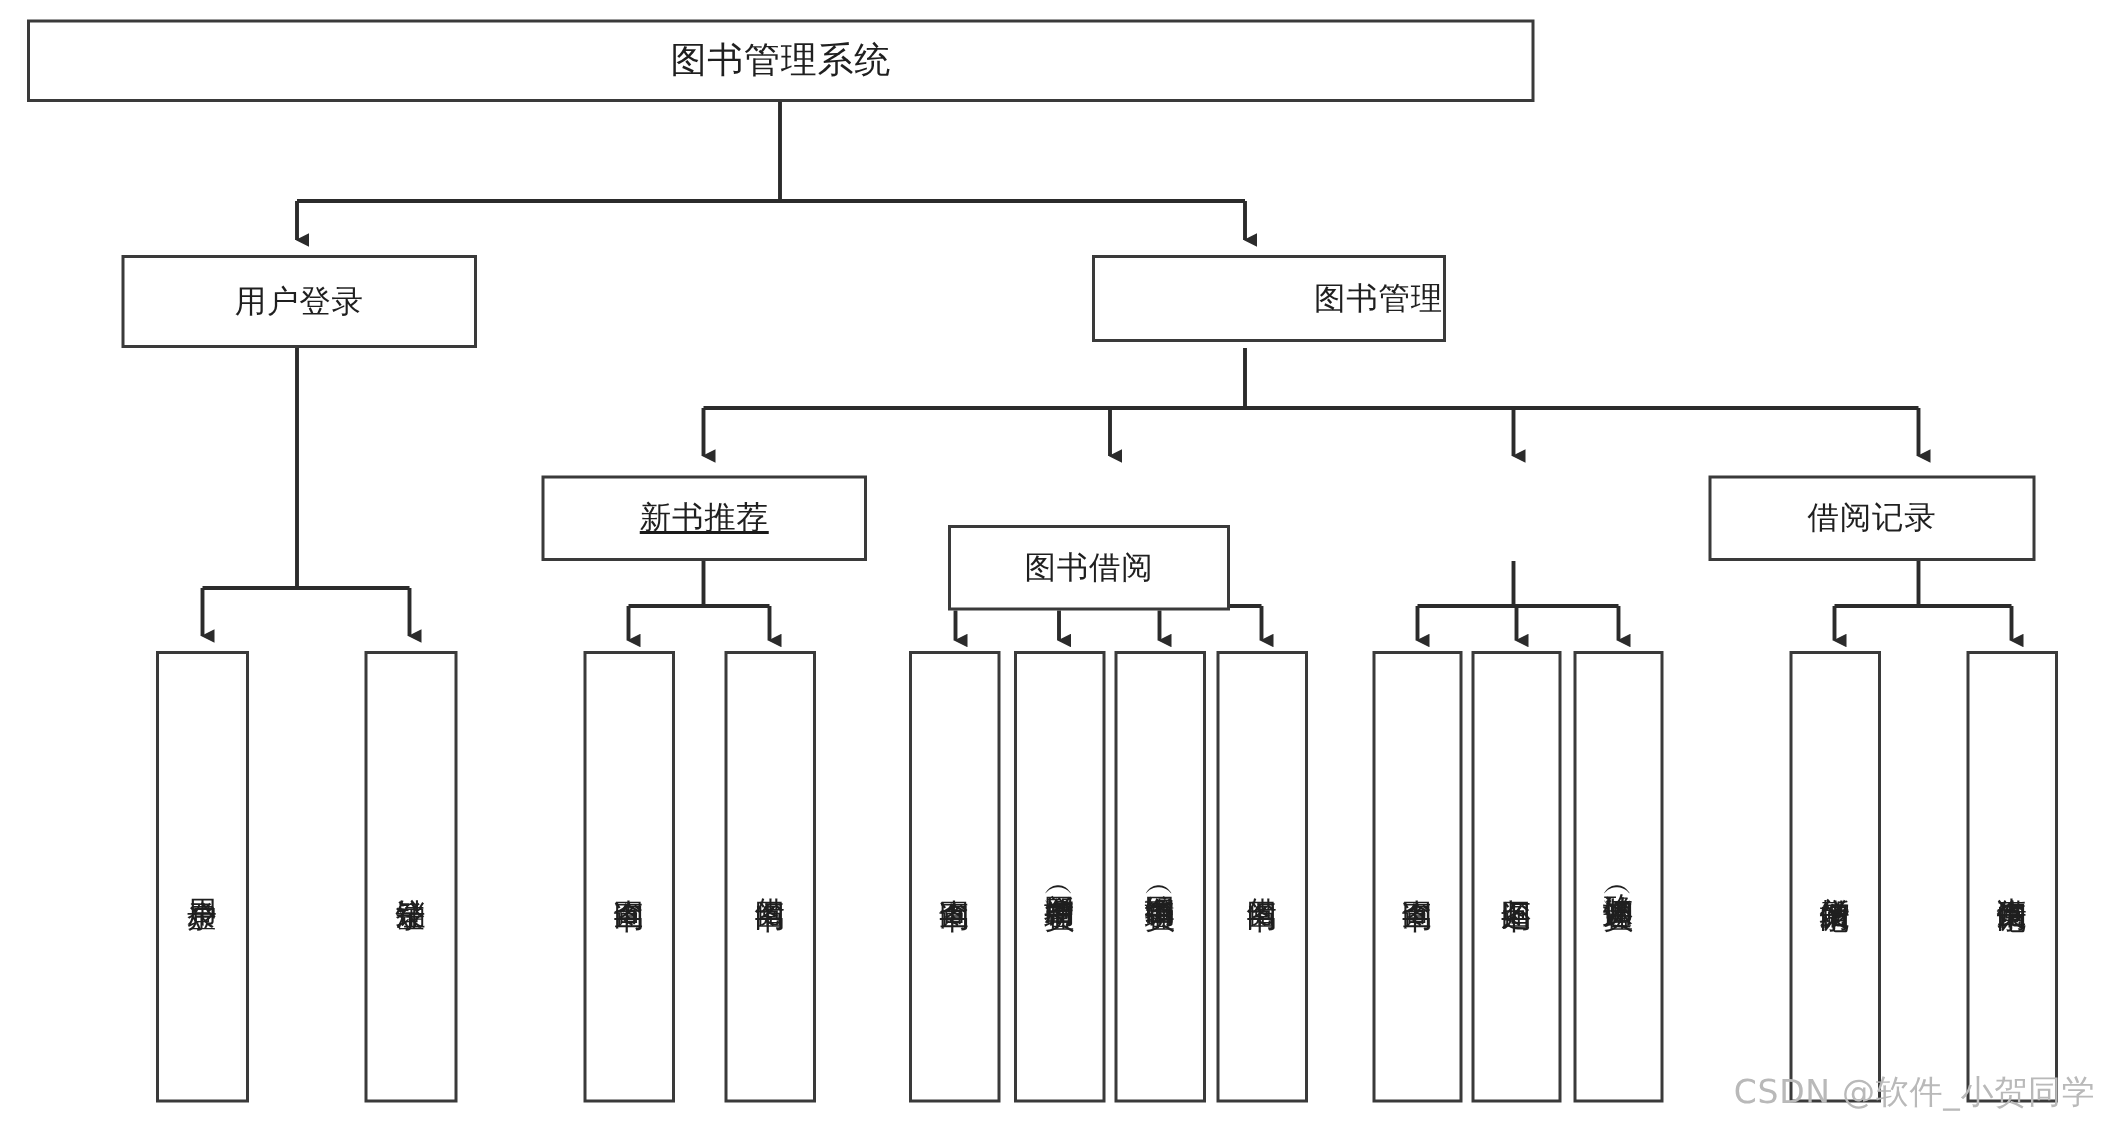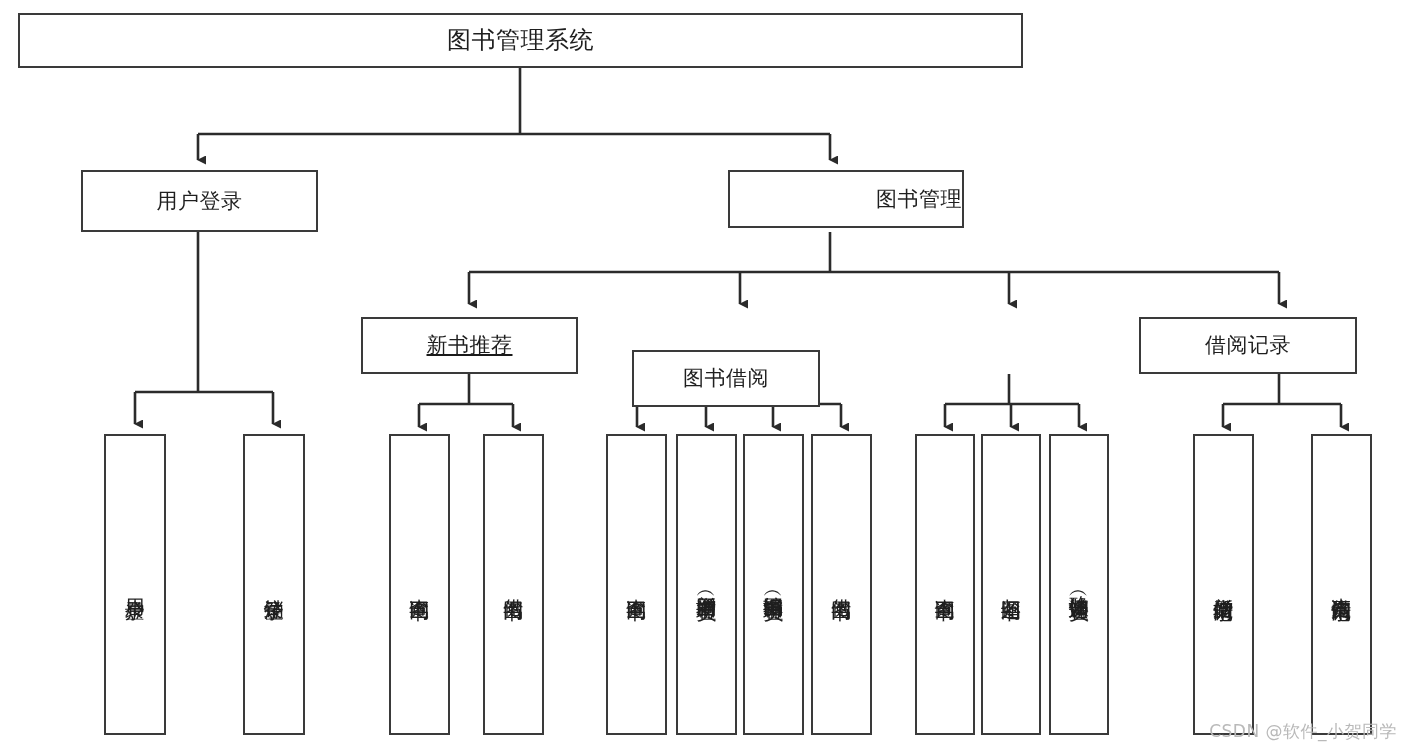--- a/index.html
+++ b/index.html
@@ -54,21 +54,21 @@
     font-size: 20px;
     line-height: 1.22;
     letter-spacing: 1px;
     white-space: normal;
     max-height: 272px;
   }
   .watermark {
     position: absolute;
     right: 8px;
     bottom: 4px;
-    font-size: 17px;
+    font-size: 22px;
     color: #b9b9b9;
     letter-spacing: 0.5px;
     white-space: nowrap;
   }
 </style>
 </head>
 <body>
 
 <div id="canvas">
 

